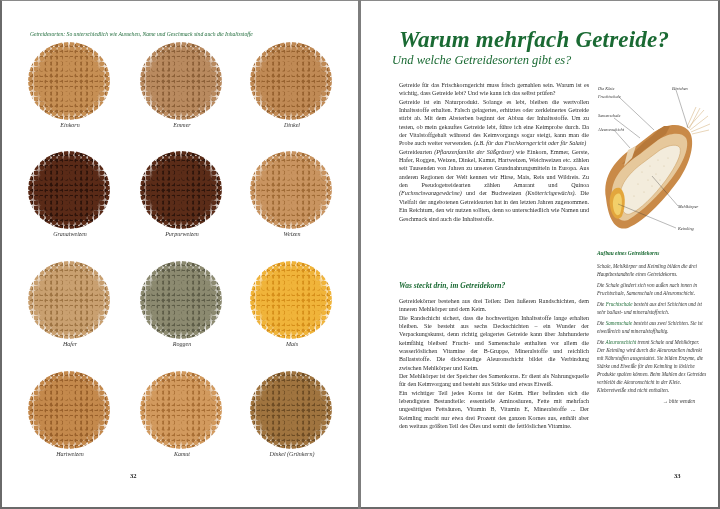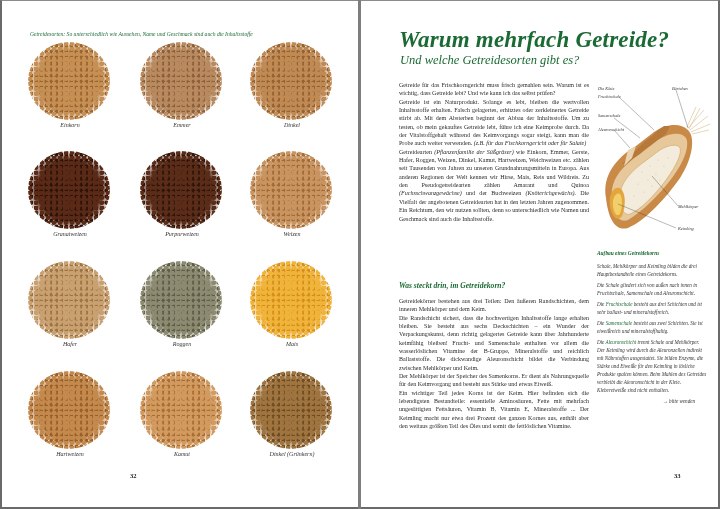--- a/index.html
+++ b/index.html
@@ -21,21 +21,21 @@
     .grain-grid { position: absolute; left: 20px; top: 40px; width: 320px; }
     .grain-cell { position: absolute; width: 100px; height: 110px; }
     .grain-pile { position: absolute; left: 8px; top: 2px; width: 82px; height: 78px; border-radius: 50%; }
     .grain-label { position: absolute; left: 0; top: 82px; width: 100px; text-align: center;
                    font-size: 6px; font-style: italic; font-family: "Liberation Serif", serif; color: #333; }
 
     .page-number { position: absolute; font-size: 6.5px; font-family: "Liberation Serif", serif; color: #222; font-weight: bold; }
 
     .title { position: absolute; left: 399px; top: 27px; font-size: 23px; font-style: italic; font-weight: bold;
              color: #1a6a33; font-family: "Liberation Serif", serif; white-space: nowrap; letter-spacing: 0.2px; }
-    .subtitle { position: absolute; left: 400px; top: 53px; font-size: 12.5px; font-style: italic;
+    .subtitle { position: absolute; left: 392px; top: 53px; font-size: 12.5px; font-style: italic;
                 color: #1a6a33; font-family: "Liberation Serif", serif; white-space: nowrap; }
 
     .body-col { position: absolute; left: 399px; width: 190px; font-size: 6.05px; line-height: 8.35px;
                 font-family: "Liberation Serif", serif; color: #2b2b2b; text-align: justify; }
     .body-col p { margin: 0; }
     .body-col em { font-style: italic; }
     .section-heading { position: absolute; left: 399px; top: 281px; font-size: 7.6px; font-style: italic; font-weight: bold;
                        color: #1a6a33; font-family: Liberation Serif, serif; white-space: nowrap; }
 
     .diagram { position: absolute; left: 592px; top: 80px; width: 128px; height: 160px; }

